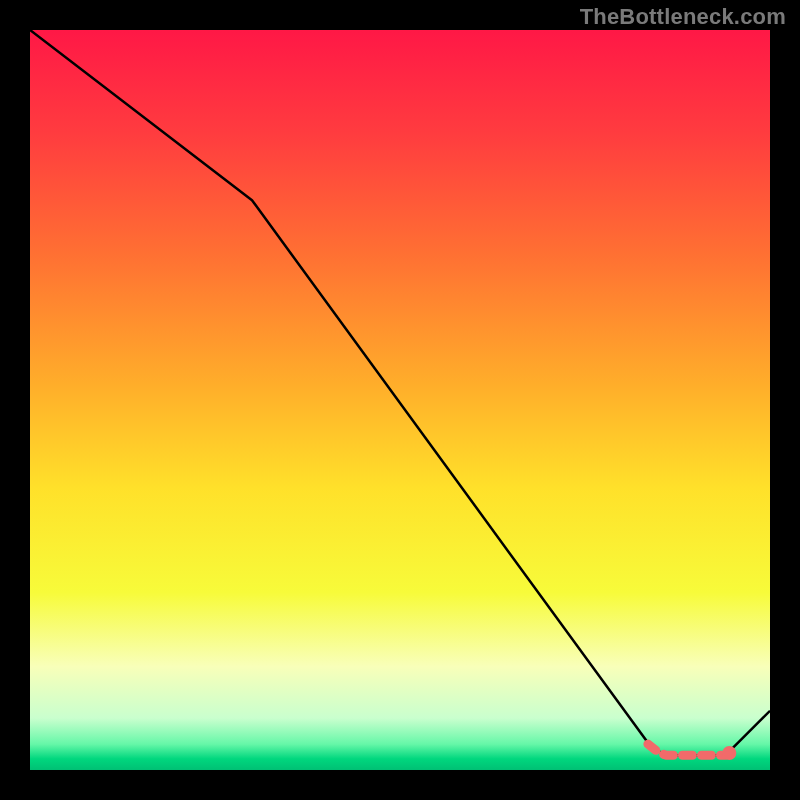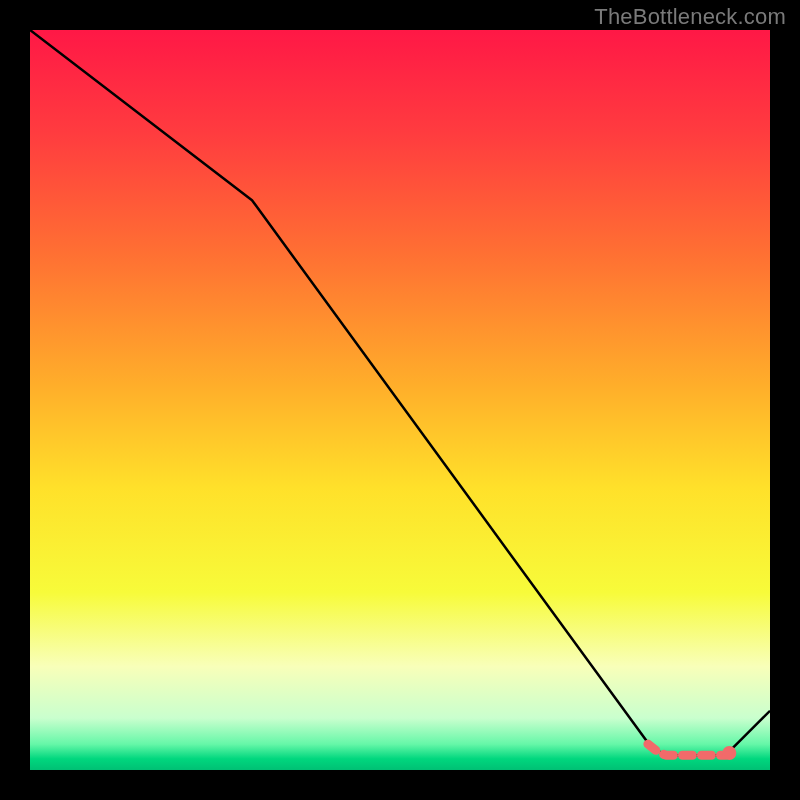--- a/index.html
+++ b/index.html
@@ -16,21 +16,21 @@
     width: 800px;
     height: 800px;
     background: #000;
   }
   .watermark {
     position: absolute;
     top: 4px;
     right: 14px;
     color: #7a7a7a;
     font-size: 22px;
-    font-weight: 400;
+    font-weight: 700;
     letter-spacing: 0.2px;
     user-select: none;
   }
   .chart-wrap {
     position: absolute;
     left: 30px;
     top: 30px;
     width: 740px;
     height: 740px;
   }

